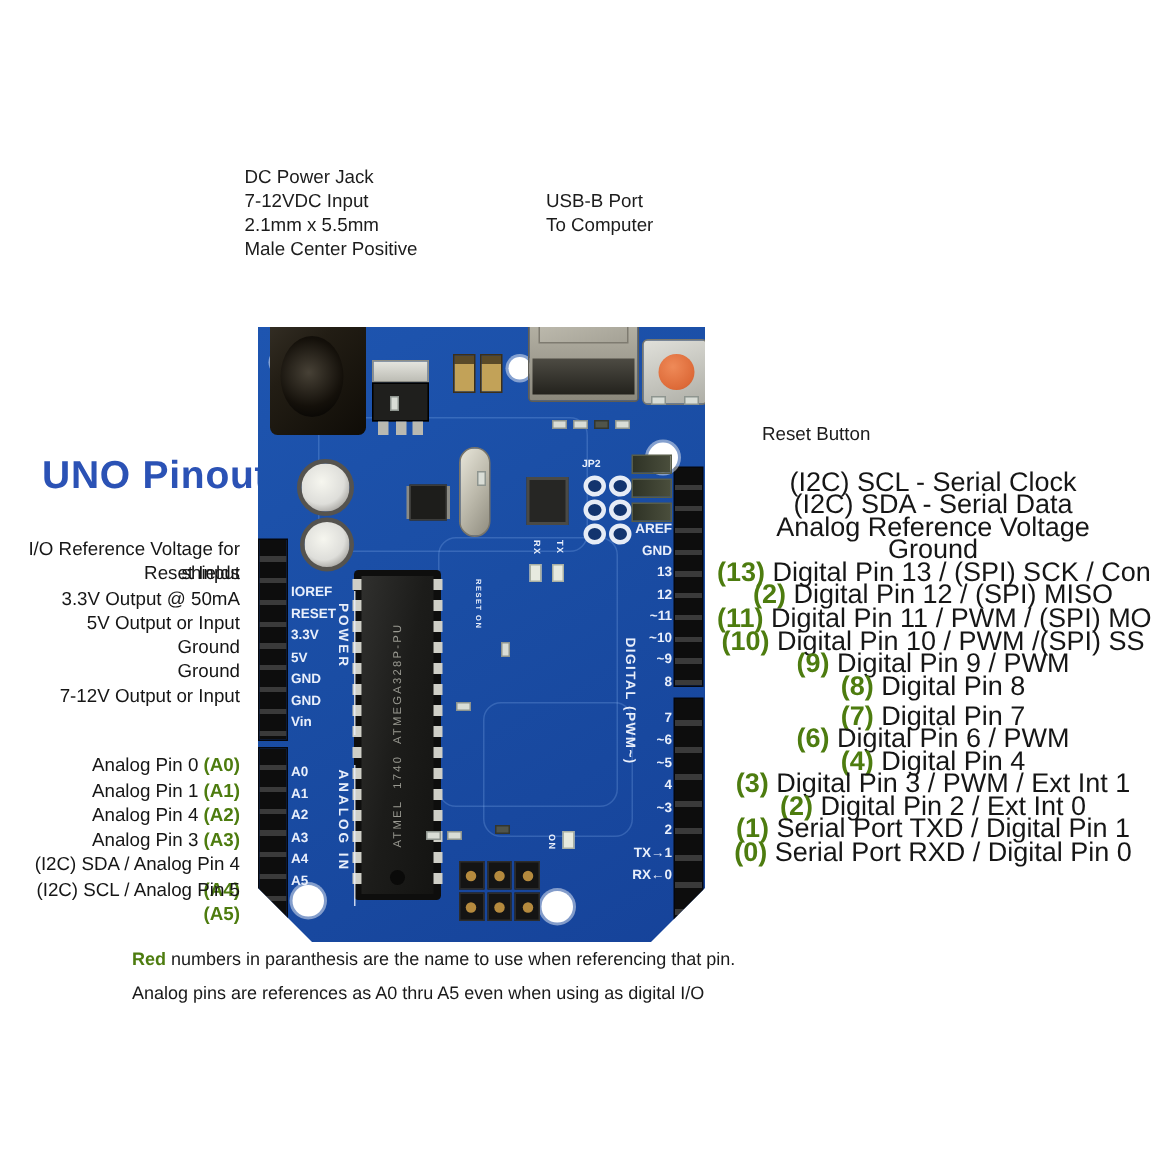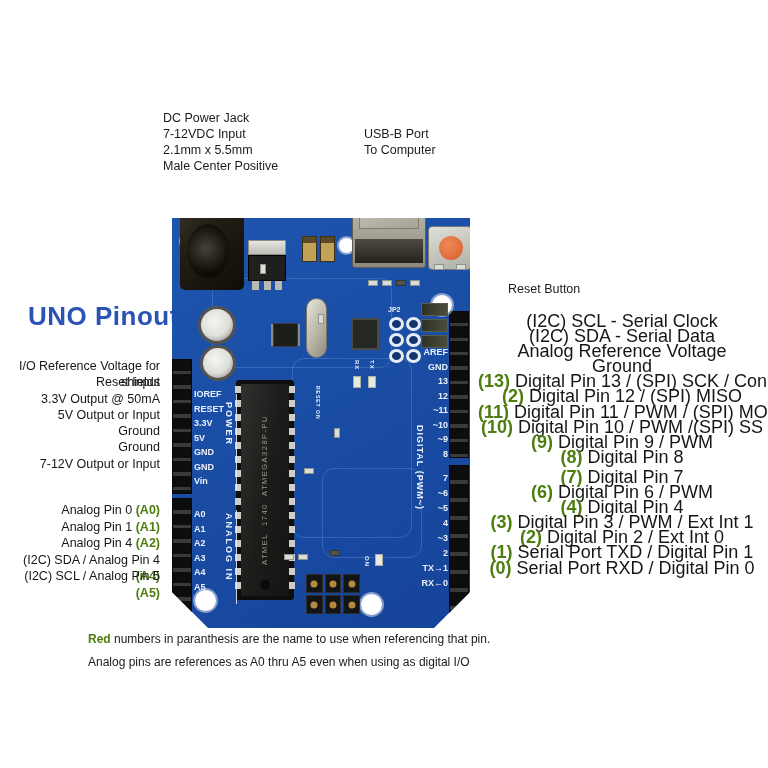--- a/index.html
+++ b/index.html
@@ -134,20 +134,21 @@
     <div class="row">3.3V Output @ 50mA</div>
     <div class="row">5V Output or Input</div>
     <div class="row">Ground</div>
     <div class="row">Ground</div>
     <div class="row">7-12V Output or Input</div>
   </div>
   <div class="abs llabels ll-analog">
     <div class="row"><span>Analog Pin 0 </span><span class="red">(A0)</span></div>
     <div class="row"><span>Analog Pin 1 </span><span class="red">(A1)</span></div>
     <div class="row"><span>Analog Pin 4 </span><span class="red">(A2)</span></div>
+    <div class="row"><span>Analog Pin 3 </span><span class="red">(A3)</span></div>
     <div class="row"><span>(I2C) SDA / Analog Pin 4 </span><span class="red">(A4)</span></div>
     <div class="row"><span>(I2C) SCL / Analog Pin 5 </span><span class="red">(A5)</span></div>
   </div>
 
   <div class="abs rlabels rl-upper">
     <div class="row"><span class="red"></span><span>(I2C) SCL - Serial Clock</span></div>
     <div class="row"><span class="red"></span><span>(I2C) SDA - Serial Data</span></div>
     <div class="row"><span class="red"></span><span>Analog Reference Voltage</span></div>
     <div class="row"><span class="red"></span><span>Ground</span></div>
     <div class="row"><span class="red">(13)</span><span> Digital Pin 13 / (SPI) SCK / Connected to on-board LED</span></div>

